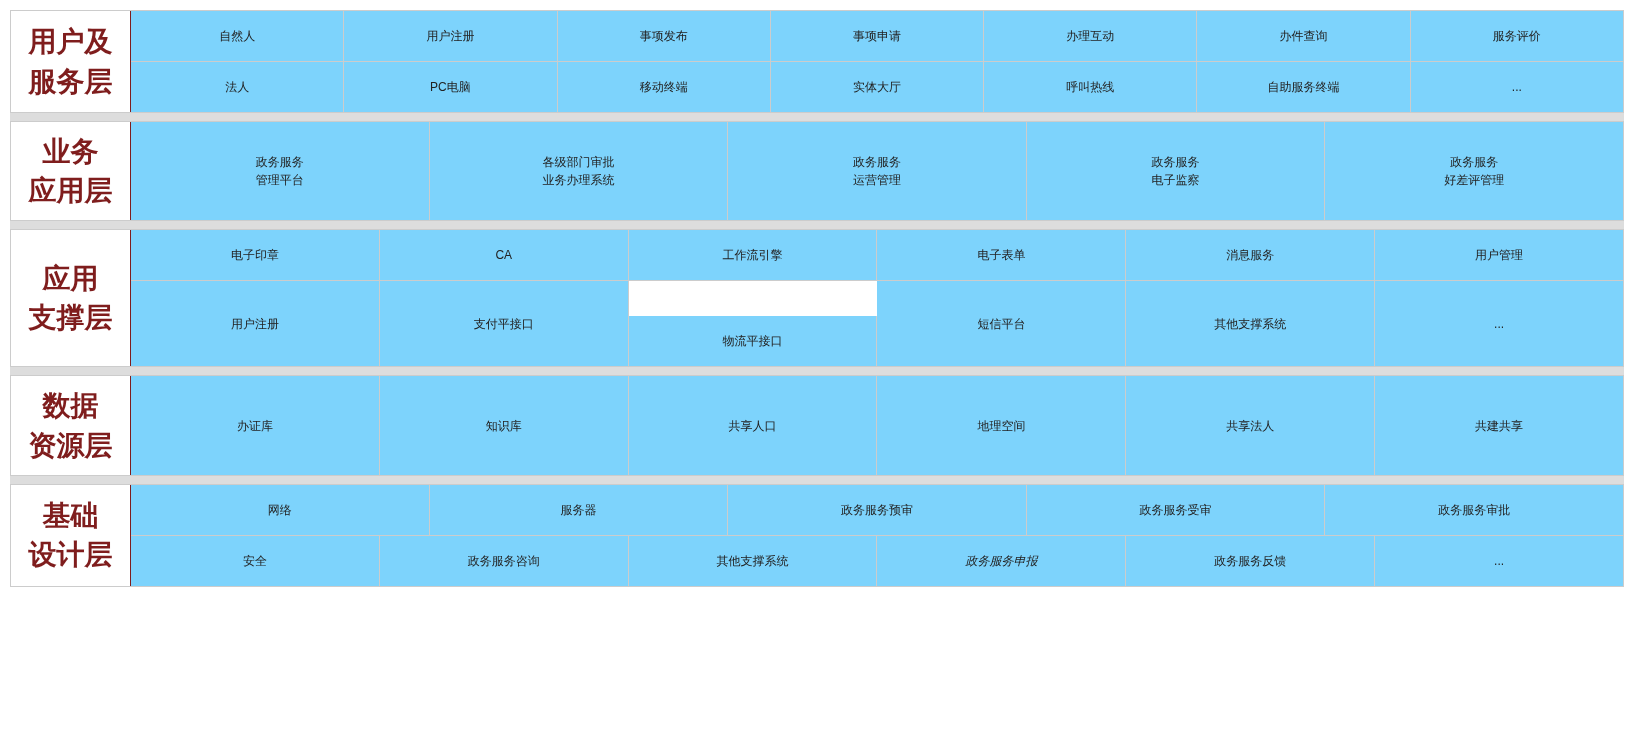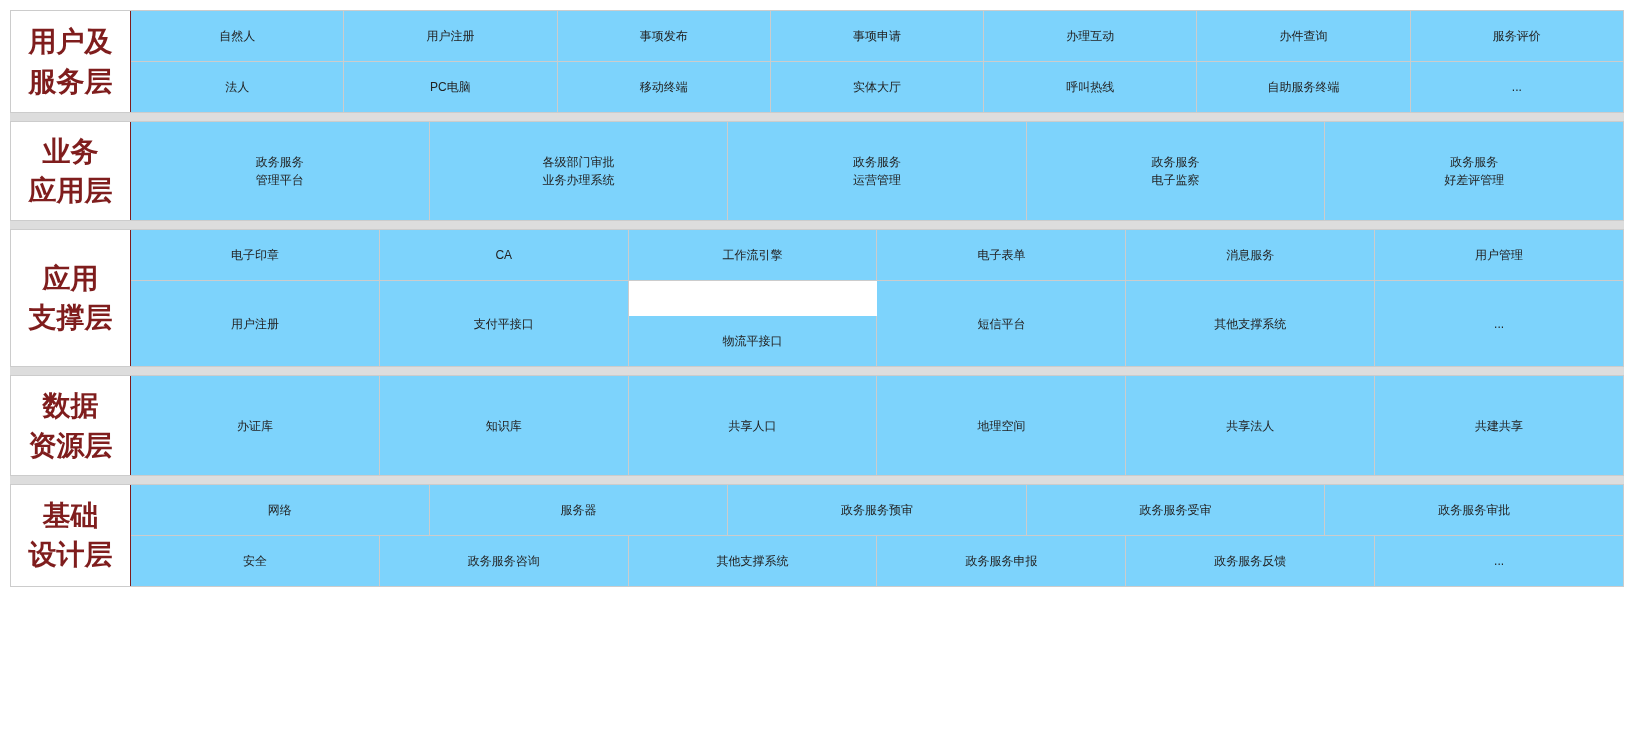--- a/index.html
+++ b/index.html
@@ -158,19 +158,19 @@
           <div class="cell" style="white-space: pre-line;">网络</div>
           <div class="cell" style="white-space: pre-line;">服务器</div>
           <div class="cell" style="white-space: pre-line;">政务服务预审</div>
           <div class="cell" style="white-space: pre-line;">政务服务受审</div>
           <div class="cell" style="white-space: pre-line;">政务服务审批</div>
         </div>
         <div class="cells-row">
           <div class="cell" style="white-space: pre-line;">安全</div>
           <div class="cell" style="white-space: pre-line;">政务服务咨询</div>
           <div class="cell" style="white-space: pre-line;">其他支撑系统</div>
-          <div class="cell" style="white-space: pre-line;">政务服务申报</div>
+          <div class="cell" style="white-space: pre-line; font-style: italic;">政务服务申报</div>
           <div class="cell" style="white-space: pre-line;">政务服务反馈</div>
           <div class="cell" style="white-space: pre-line;">...</div>
         </div>
       </div>
     </div>
   </div>
 
 </body></html>

